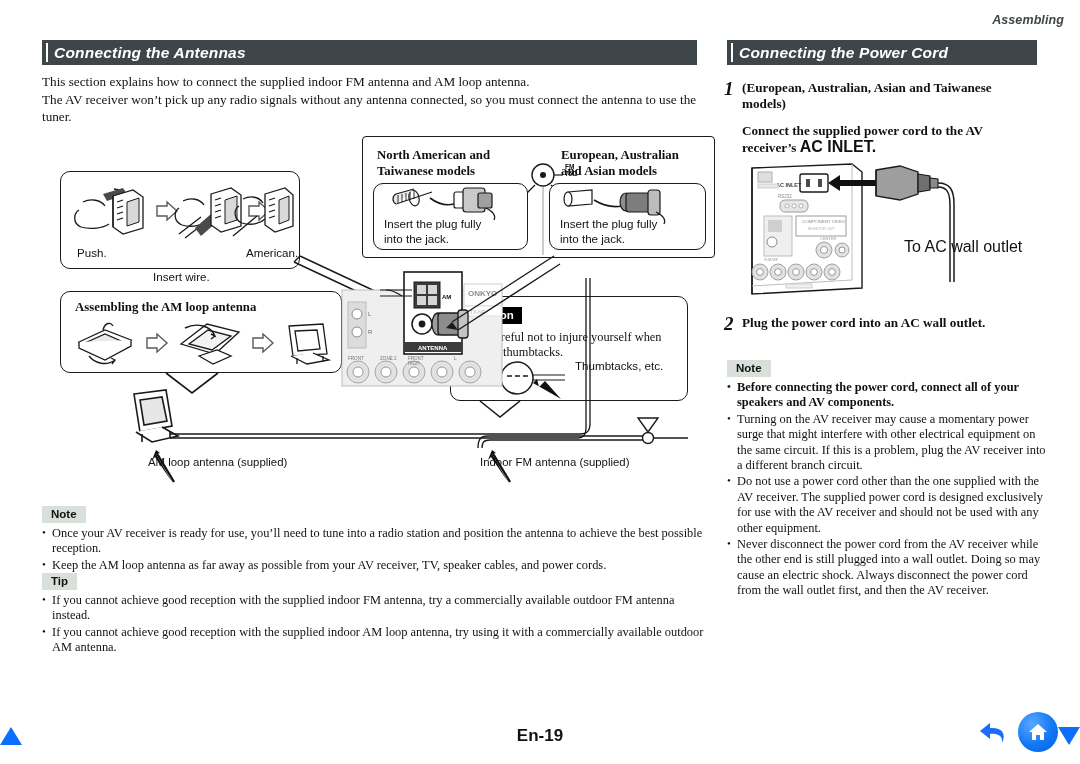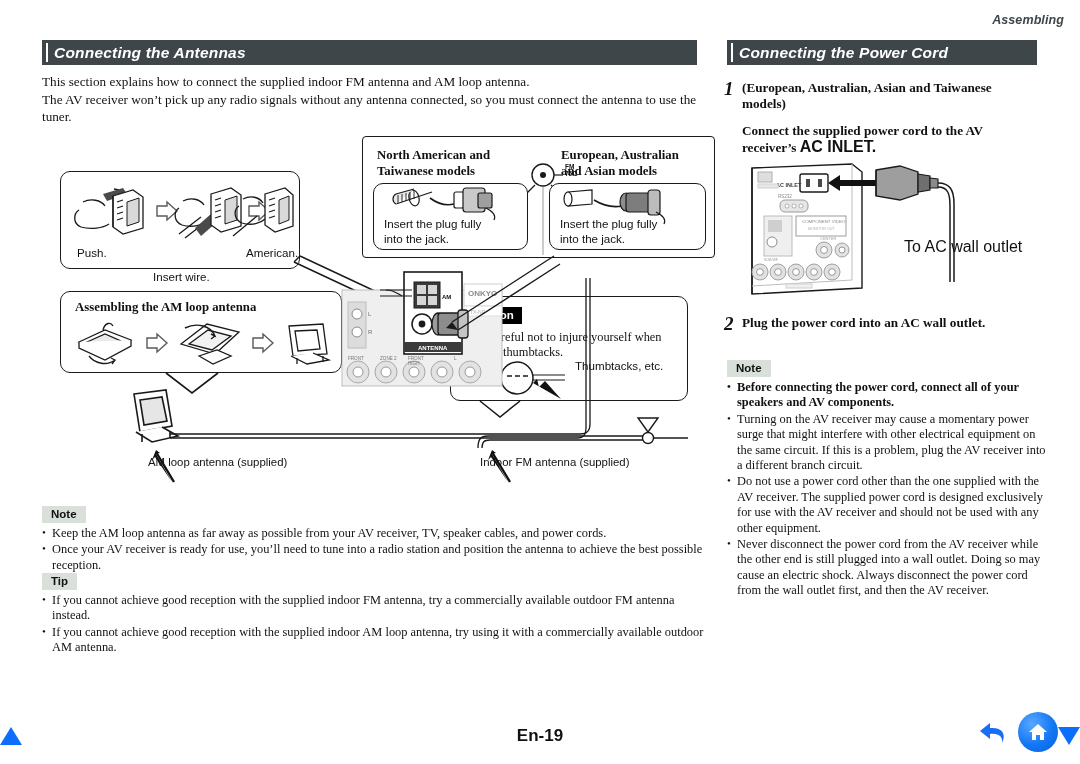--- a/index.html
+++ b/index.html
@@ -458,22 +458,22 @@
       <path d="M26,34 L10,6 L14,5 L10,2 L6,12 L9,9 Z" fill="#111"></path>
       <path d="M10,4 L28,34" stroke="#111" stroke-width="2.4"></path>
     </svg>
     <div class="lbl-under" style="left:438px; top:320px;">Indoor FM antenna (supplied)</div>
 
   </div>
 
   <div id="note-left">
     <span class="badge">Note</span>
     <ul class="bullets">
+      <li>Once your AV receiver is ready for use, you’ll need to tune into a radio station and position the antenna to achieve the best possible reception.</li>
       <li>Keep the AM loop antenna as far away as possible from your AV receiver, TV, speaker cables, and power cords.</li>
-      <li>Once your AV receiver is ready for use, you’ll need to tune into a radio station and position the antenna to achieve the best possible reception.</li>
     </ul>
   </div>
 
   <div id="tip-left">
     <span class="badge">Tip</span>
     <ul class="bullets">
       <li>If you cannot achieve good reception with the supplied indoor FM antenna, try a commercially available outdoor FM antenna instead.</li>
       <li>If you cannot achieve good reception with the supplied indoor AM loop antenna, try using it with a commercially available outdoor AM antenna.</li>
     </ul>
   </div>

